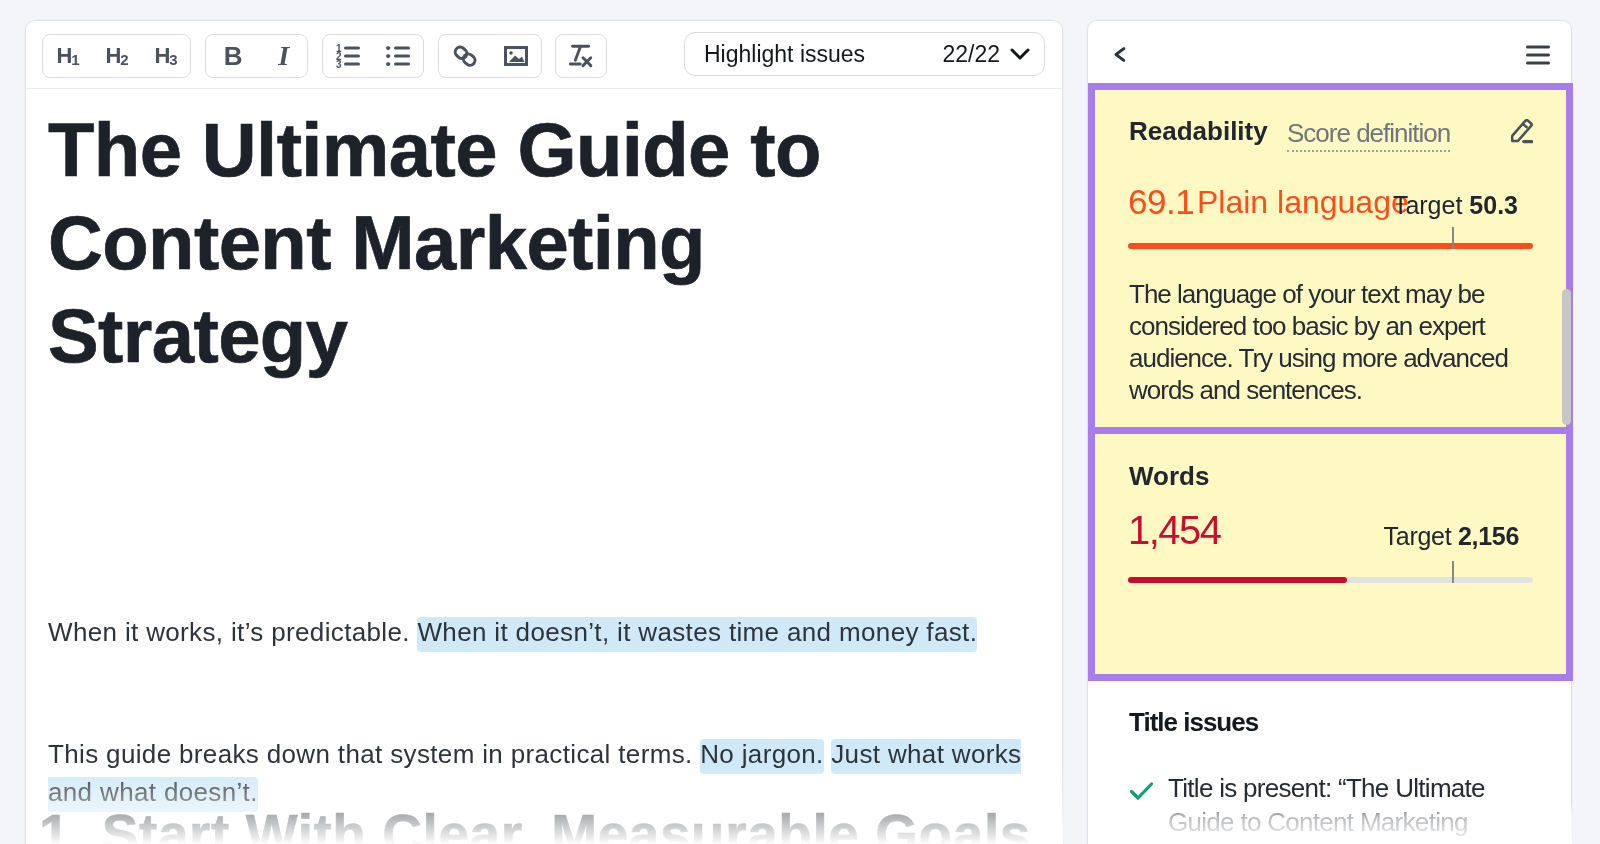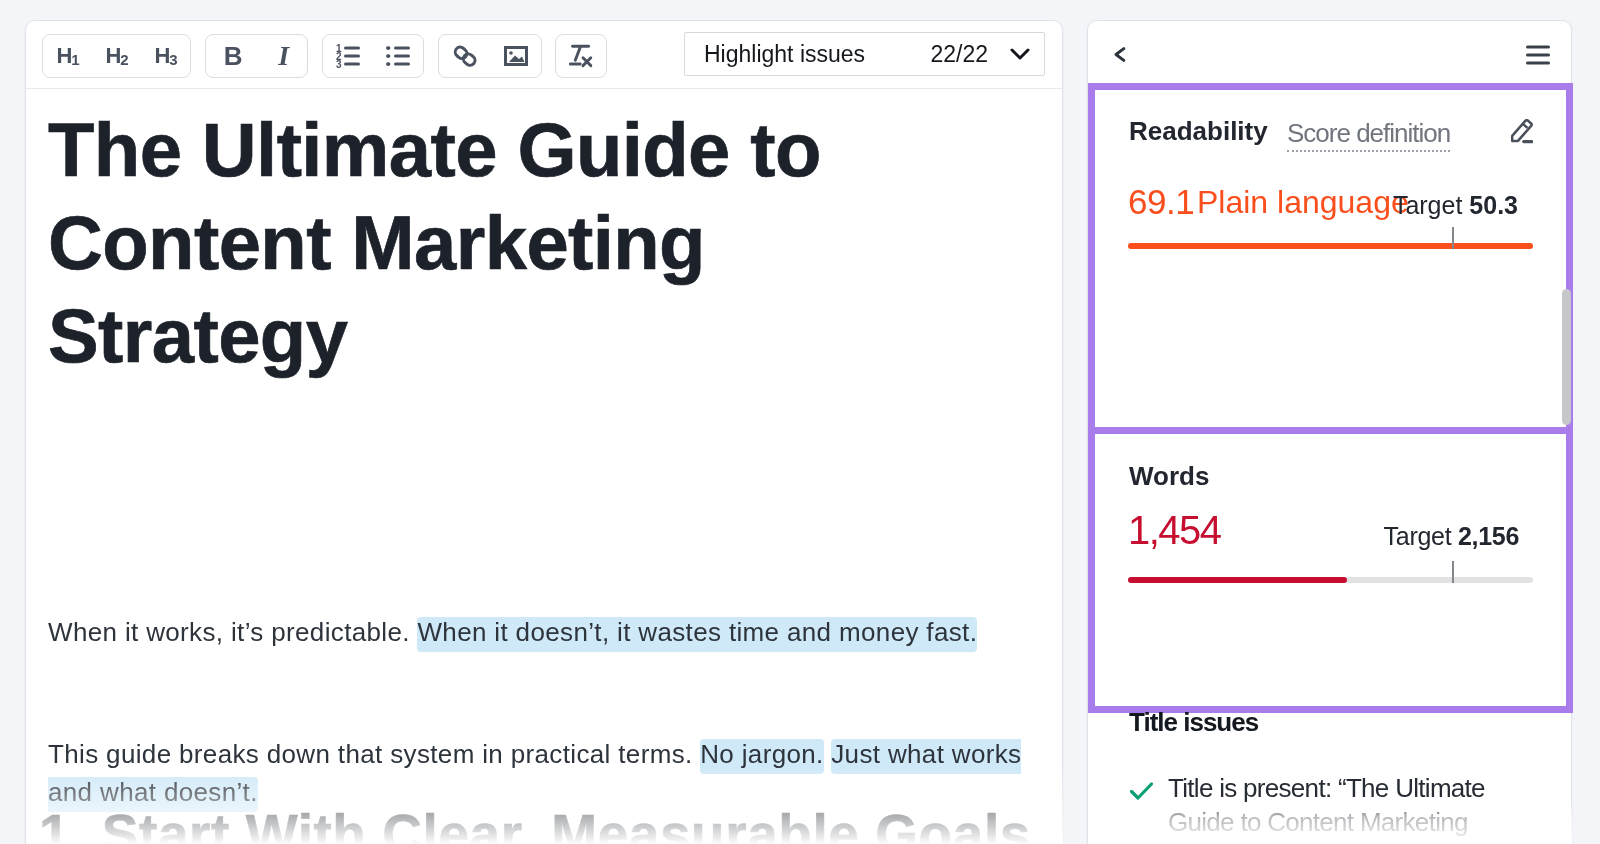--- a/index.html
+++ b/index.html
@@ -15,44 +15,44 @@
 .g2 { left:179px; top:13px; width:103px; }
 .g3 { left:296px; top:13px; width:102px; }
 .g4 { left:412px; top:13px; width:104px; }
 .g5 { left:529px; top:13px; width:52px; }
 .tbtn { display:flex; align-items:center; justify-content:center; color:#4a5260; }
 .hlab { font-size:22px; font-weight:bold; color:#4a5260; letter-spacing:-1px; }
 .hlab sub { font-size:15px; font-weight:bold; position:relative; top:3px; left:0px; }
 .bicon { font-size:26px; font-weight:bold; color:#4a5260; }
 .iicon { font-family:"Liberation Serif", serif; font-style:italic; font-size:28px; font-weight:bold; color:#4a5260; }
 .tsep { position:absolute; left:0; top:67px; width:100%; height:1px; background:#e8eaee; }
-.dropdown { position:absolute; left:658px; top:11px; width:361px; height:44px; border:1px solid #d6dade; border-radius:2px; display:flex; align-items:center;gap:12px; }
+.dropdown { position:absolute; left:658px; top:11px; width:361px; height:44px; border:1px solid #d6dade; border-radius:11px; display:flex; align-items:center; }
 .dropdown .dlabel { font-size:23px; color:#14171c; margin-left:19px; }
 .dropdown .dcount { font-size:23px; color:#14171c; margin-left:auto; }
 .dropdown svg { margin-left:10px; margin-right:14px; }
 
 
 .h1title { position:absolute; left:22px; top:82px; width:1010px; font-size:76px; line-height:93px; font-weight:bold; color:#1d212a; letter-spacing:-0.6px; -webkit-text-stroke:0.7px #1d212a; }
 .para { position:absolute; left:22px; width:1010px; font-size:26px; line-height:38.2px; color:#2e343c; letter-spacing:0.35px; }
 .p1 { top:401px; }
 .p2 { top:592px; }
 .p3 { top:672px;margin-top:42px; }
 .hl { background:#cfe9f8; border-radius:4px; padding-bottom:5px; }
 .h2fade { position:absolute; left:13px; top:786px; width:1010px; font-size:55px; font-weight:bold; color:#22272e; letter-spacing:0.55px; -webkit-text-stroke:0.6px #22272e; line-height:1; white-space:nowrap; }
 .edfade { position:absolute; left:1px; top:745px; width:1036px; height:134px; background:linear-gradient(to bottom, rgba(255,255,255,0) 0%, #ffffff 79px, #ffffff 100%); }
 
 
 .sbheader { position:absolute; left:0; top:0; width:100%; height:61px; }
 .backico { position:absolute; left:25px; top:26px; }
 .burger { position:absolute; right:21px; top:23px; }
 .purplewrap { position:absolute; left:0; top:61.5px; width:485px; background:#a87ceb; padding:7px; }
-.pbox { background:#ffffff; }
+.pbox { background:#fef9c3; }
 .pbox1 { height:337px; position:relative; }
 .pboxsep { height:7px; }
-.pbox2 { height:272px; position:relative;text-align:center; }
+.pbox2 { height:240px; position:relative;text-align:center; }
 .rdhead { position:absolute; left:34px; top:28px; font-size:26px; font-weight:bold; color:#22262e; line-height:1; }
 .scoredef { position:absolute; left:192px; top:30px; font-size:26px; letter-spacing:-1px; color:#70757e; line-height:1; border-bottom:2px dotted #9aa0a8; padding-bottom:4px; }
 .pencil { position:absolute; right:33px; top:29px; }
 .scorerow { position:absolute; left:33px; top:89px; right:48px; height:40px; }
 .bignum-o { font-size:35px; letter-spacing:-1px; color:#fb4e1d; line-height:1; position:absolute; left:0; bottom:0; letter-spacing:-0.5px;}
 .plang { position:absolute; left:69px; bottom:1px; font-size:32px; color:#fb4e1d; line-height:1; }
 .target { position:absolute; right:0; bottom:1px; font-size:25px; color:#22262e; line-height:1; }
 .target b { font-weight:bold; }
 .bar { position:absolute; left:33px; right:33px; height:6px; border-radius:3px; background:#e2e2e3; }
 .bar1 { top:153px; }
@@ -183,20 +183,21 @@
           </svg></div>
       <div class="scorerow">
         <div class="bignum-o">69.1</div>
         <div class="plang">Plain language</div>
         <div class="target">Target <b>50.3</b></div>
       </div>
       <div class="bar bar1">
           <div class="barfill" style="width:100%; background:#fb4e1d;"></div>
           <div class="tick" style="left:80%; top:-16px; height:22px;"></div>
         </div>
+      <div class="rdtext">The language of your text may be<br>considered too basic by an expert<br>audience. Try using more advanced<br>words and sentences.</div>
     </div>
     <div class="pboxsep"></div>
     <div class="pbox pbox2">
       <div class="wheader">Words</div>
       <div class="scorerow2">
         <div class="bignum-r">1,454</div>
         <div class="target" style="letter-spacing:-0.3px;">Target <b>2,156</b></div>
       </div>
       <div class="bar bar2">
           <div class="barfill" style="width:54%; background:#c60f30;"></div>

